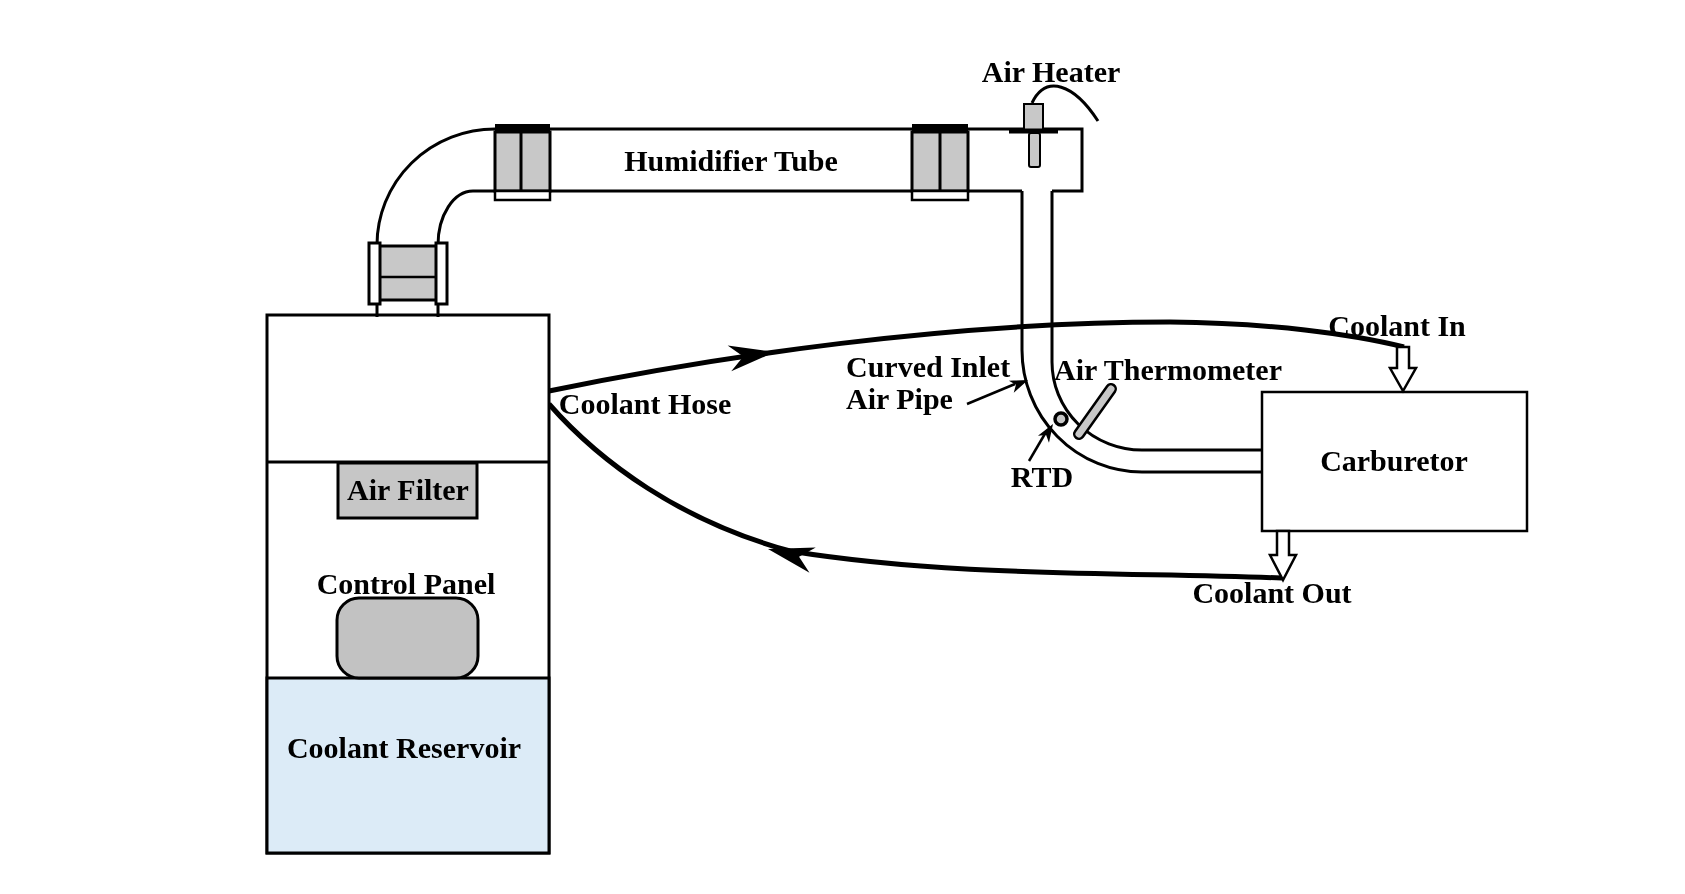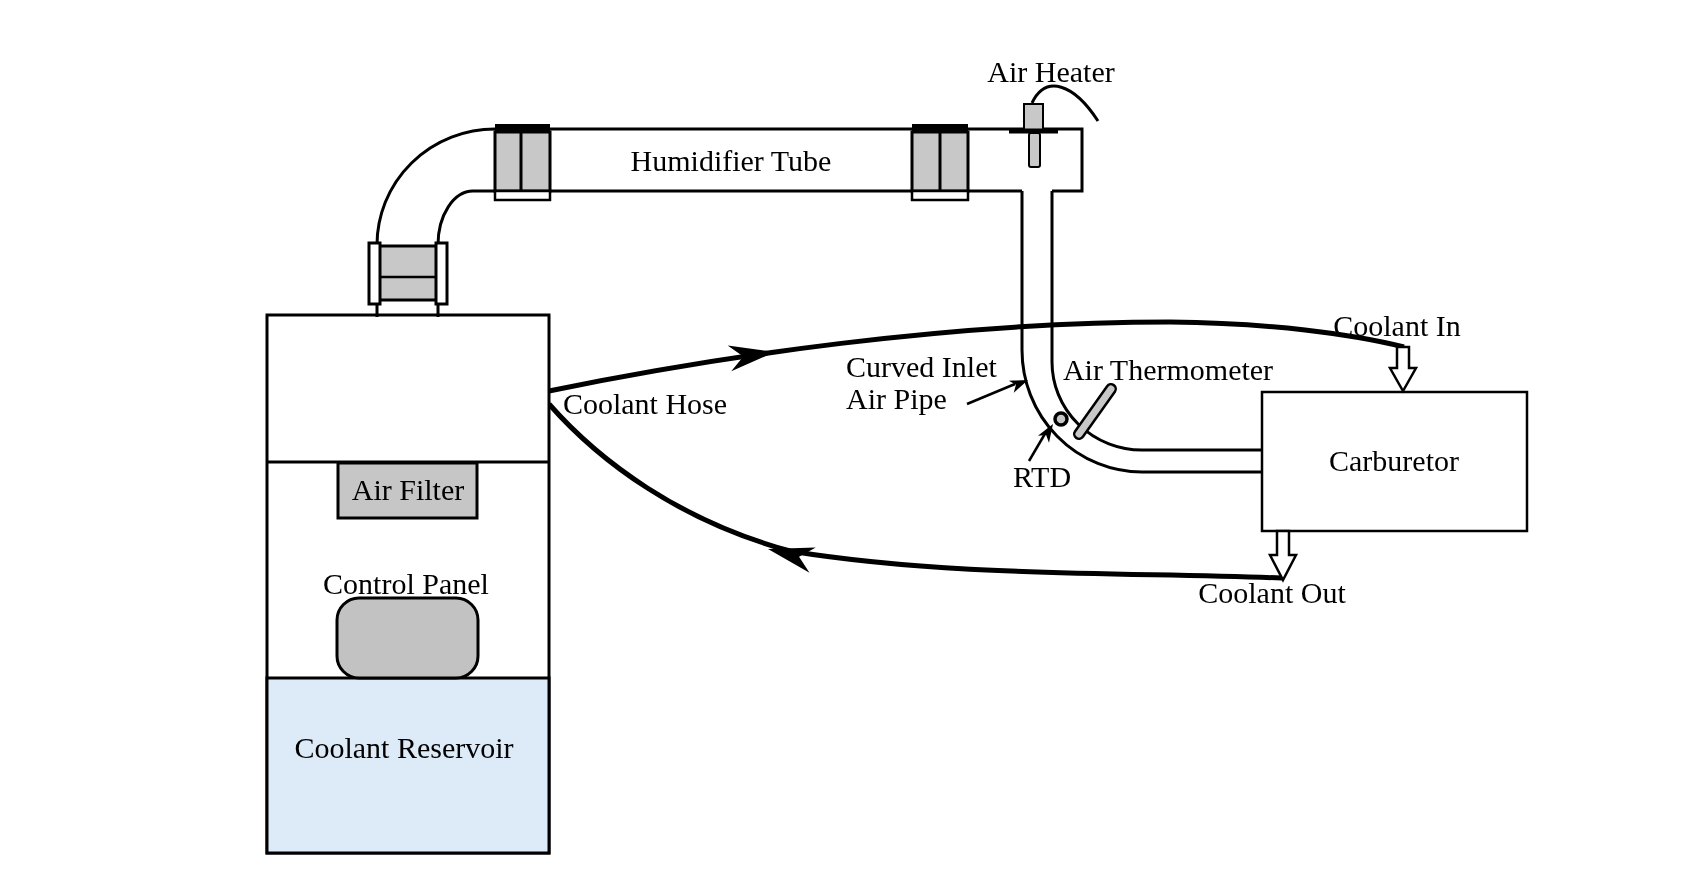--- a/index.html
+++ b/index.html
@@ -1,16 +1,16 @@
 <!DOCTYPE html>
 <html><head>
 <meta charset="utf-8">
 <style>
   html,body{margin:0;padding:0;background:#ffffff;}
-  .page{position:relative;width:1685px;height:894px;background:#a16207;overflow:hidden;}
+  .page{position:relative;width:1685px;height:894px;background:#a16207;overflow:hidden;font-weight:bold;}
   svg{display:block;}
   text{font-family:"Liberation Serif","DejaVu Serif",serif;font-size:30px;fill:#000000;}
   .lbl-mid{text-anchor:middle;}
   .lbl-start{text-anchor:start;}
 </style>
 </head>
 <body>
 
 <div class="page">
 <svg width="1685" height="894" viewBox="0 0 1685 894">

